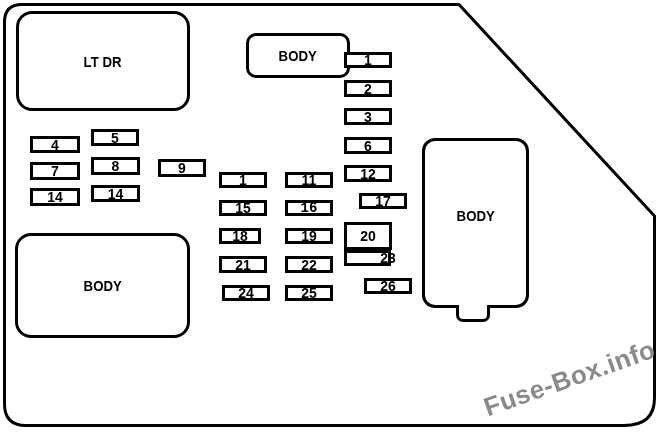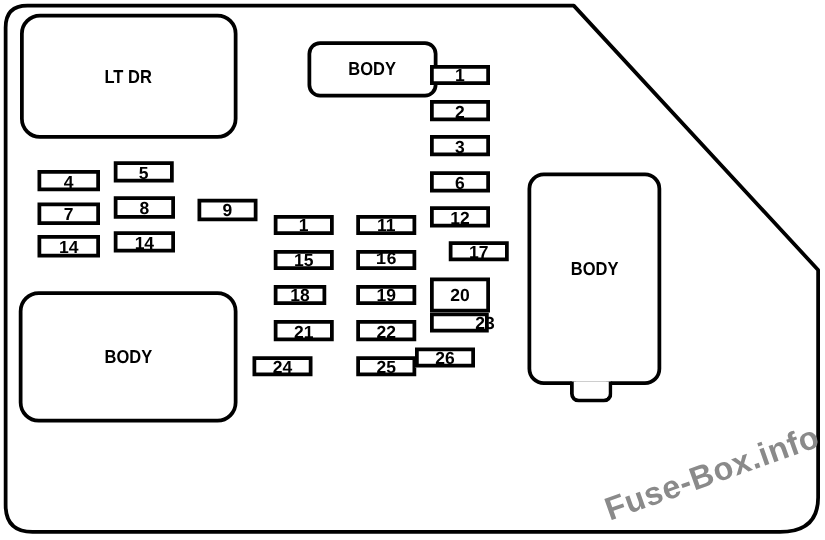--- a/index.html
+++ b/index.html
@@ -125,20 +125,20 @@
       <div class="fuse" style="left: 91px; top: 185px; width: 49px; height: 17px;">14</div>
       <div class="fuse" style="left: 219px; top: 200px; width: 48px; height: 16px;">15</div>
       <div class="fuse" style="left: 285px; top: 200px; width: 48px; height: 16px; font-family: Liberation Mono, monospace;">16</div>
       <div class="fuse" style="left: 344px; top: 193px; width: 48px; height: 16px; margin-left: 15px;">17</div>
       <div class="fuse" style="left: 219px; top: 228px; width: 42px; height: 16px;">18</div>
       <div class="fuse" style="left: 285px; top: 228px; width: 48px; height: 16px;">19</div>
       <div class="fuse" style="left: 344px; top: 222px; width: 48px; height: 28px;">20</div>
       <div class="fuse" style="left: 219px; top: 256px; width: 48px; height: 17px;">21</div>
       <div class="fuse" style="left: 285px; top: 256px; width: 48px; height: 17px;">22</div>
       <div class="fuse" style="left: 344px; top: 250px; width: 24px; height: 16px; padding-left: 41px;">23</div>
-      <div class="fuse" style="left: 202px; top: 285px; width: 48px; height: 16px;">24</div>
+      <div class="fuse" style="left: 222px; top: 285px; width: 48px; height: 16px;">24</div>
       <div class="fuse" style="left: 285px; top: 285px; width: 48px; height: 16px;">25</div>
-      <div class="fuse" style="left: 332px; top: 278px; width: 48px; height: 16px;">26</div>
+      <div class="fuse" style="left: 364px; top: 278px; width: 48px; height: 16px;">26</div>
     </div>
 
   <div class="watermark">Fuse-Box.info</div>
 
 </div>
 
 </body></html>

